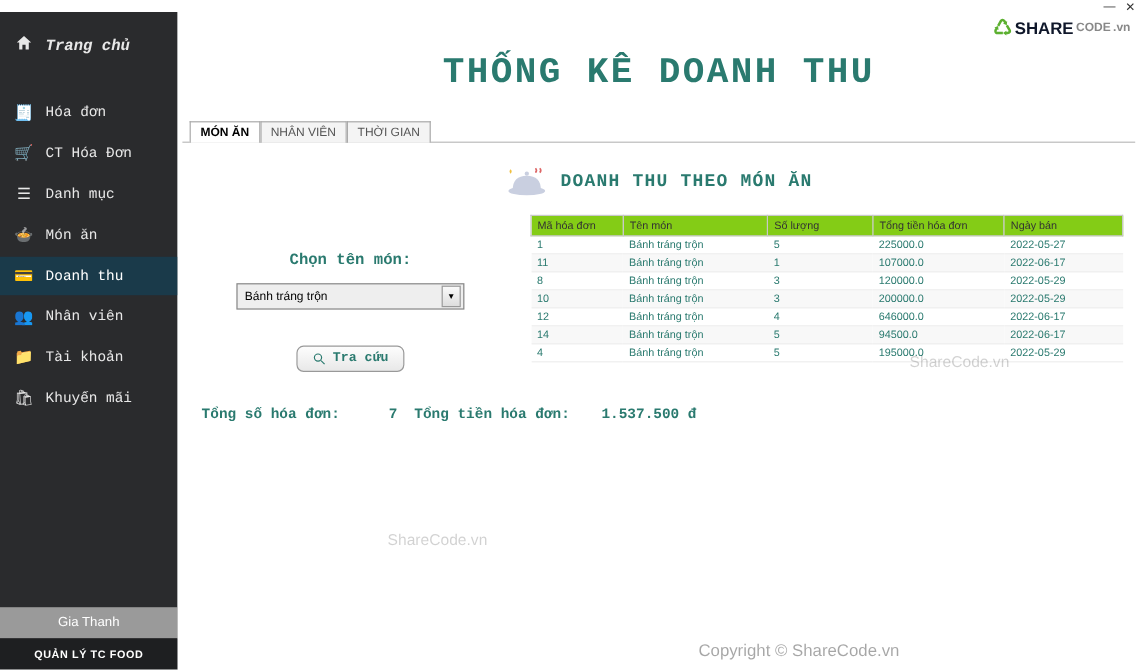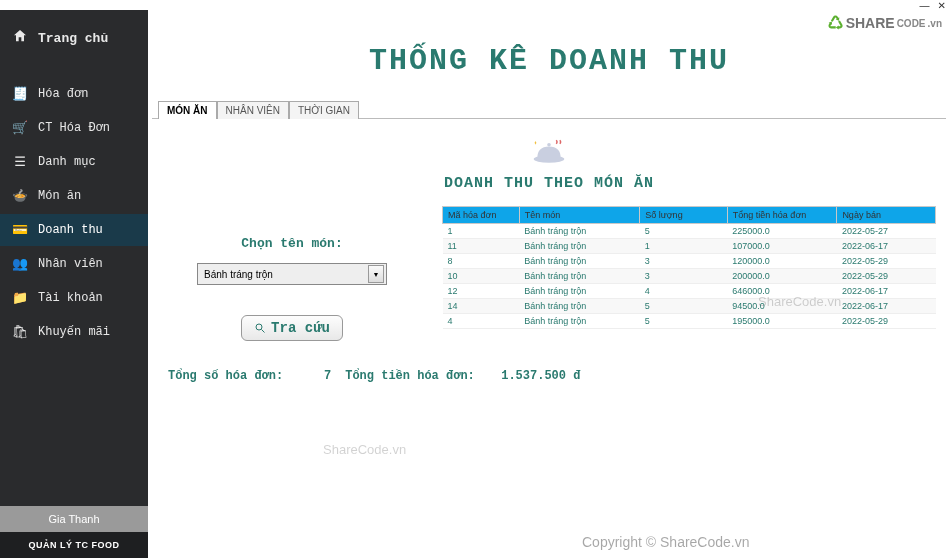--- a/index.html
+++ b/index.html
@@ -4,59 +4,59 @@
 <style>
 * { margin: 0; padding: 0; box-sizing: border-box; }
 body { font-family: Arial, sans-serif; width: 950px; height: 558px; overflow: hidden; background: #fff; position: relative; }
 
 .titlebar { height: 10px; display: flex; justify-content: flex-end; align-items: flex-start; padding: 0 4px; gap: 8px; font-size: 10px; color: #333; }
 .titlebar span { cursor: default; }
 
 .app { display: flex; height: 548px; }
 
 .sidebar { width: 148px; background: #2a2b2d; color: #e8e8e8; display: flex; flex-direction: column; font-family: 'Courier New', monospace; }
-.sidebar-header { padding: 18px 12px 30px; display: flex; align-items: center; gap: 10px; font-size: 13px; font-weight: bold; }
+.sidebar-header { padding: 18px 12px 30px; display: flex; align-items: center; gap: 10px; font-size: 13px; font-weight: bold; font-style: italic; }
 .home-icon { display: inline-block; }
 .home-icon svg { fill: #e8e8e8; }
 .nav { display: flex; flex-direction: column; gap: 2px; padding: 0; }
 .nav-item { display: flex; align-items: center; gap: 10px; padding: 8px 12px; font-size: 12px; cursor: pointer; }
 .nav-item.active { background: #1a3a4a; color: #fff; }
 .nav-item .micon { width: 16px; height: 16px; display: inline-flex; align-items: center; justify-content: center; font-size: 13px; }
 
 .sidebar-footer { margin-top: auto; }
 .userbox { background: #9a9a9a; color: #fff; text-align: center; font-size: 11px; padding: 7px 16px; font-family: Arial; }
 .appname { background: #1e1f21; color: #fff; text-align: center; font-size: 9px; font-weight: bold; padding: 8px 0; letter-spacing: 0.5px; font-family: Arial; }
 
 .main { flex: 1; background: #fff; position: relative; display: flex; flex-direction: column; }
 
 .brand-logo { position: absolute; top: 2px; right: 8px; font-size: 14px; font-weight: bold; display: flex; align-items: center; gap: 2px; }
 .brand-logo .dot1 { color: #5cb030; font-size: 18px; }
-.brand-logo .txt1 { color: #737373; }
+.brand-logo .txt1 { color: #0f172a; }
 .brand-logo .txt2 { color: #888; font-size: 10px; }
 
 .page-title { text-align: center; font-family: 'Courier New', monospace; font-size: 30px; font-weight: bold; color: #2a7a6f; letter-spacing: 2px; padding: 34px 0 22px; }
 
 .tabs { display: flex; border-bottom: 1px solid #bbb; padding: 0 6px 0; margin: 0 4px; font-size: 10px; gap: 0; }
 .tab { border: 1px solid #aaa; border-bottom: none; padding: 3px 8px; background: #f4f4f4; color: #555; cursor: pointer; position: relative; top: 1px; font-family: Arial; }
 .tab.active { background: #fff; color: #000; font-weight: bold; }
 
-.section-head { display: flex; align-items: center; justify-content: center; gap: 10px; padding: 18px 0 14px; font-family: 'Courier New', monospace; color: #2a7a6f; font-weight: bold; font-size: 15px; letter-spacing: 1px; flex-direction: column; }
+.section-head { display: flex; align-items: center; justify-content: center; gap: 10px; padding: 18px 0 14px; font-family: 'Courier New', monospace; color: #2a7a6f; font-weight: bold; font-size: 15px; letter-spacing: 1px; }
 .dish-icon svg { display: block; }
 
 .content-row { display: flex; padding: 0 14px; gap: 20px; }
 .left-pane { width: 260px; display: flex; flex-direction: column; align-items: center; padding-top: 30px; }
 .field-label { font-family: 'Courier New', monospace; color: #2a7a6f; font-size: 13px; margin-bottom: 12px; font-weight: bold; }
 .combo { width: 190px; height: 22px; border: 1px solid #888; background: #eee; font-size: 10px; display: flex; align-items: center; justify-content: space-between; padding: 0 2px 0 6px; cursor: pointer; }
 .combo-btn { width: 16px; height: 18px; background: linear-gradient(#fafafa,#ddd); border: 1px solid #999; display: flex; align-items: center; justify-content: center; font-size: 7px; }
-.search-btn { margin-top: 30px; border: 1px solid #999; border-radius: 6px; background: linear-gradient(#fdfdfd,#e8e8e8); padding: 4px 12px; font-family: 'Courier New', monospace; font-size: 14px; color: #2a7a6f; display: flex; align-items: center; gap: 5px; cursor: pointer; font-weight: bold; }
+.search-btn { margin-top: 30px; border: 1px solid #999; border-radius: 6px; background: linear-gradient(#fdfdfd,#e8e8e8); padding: 4px 12px; font-family: 'Courier New', monospace; font-size: 11px; color: #2a7a6f; display: flex; align-items: center; gap: 5px; cursor: pointer; font-weight: bold; }
 .search-btn svg { stroke: #2a7a6f; }
 
 .table-pane { flex: 1; }
 .tbl { width: 100%; border-collapse: collapse; font-size: 9px; }
-.tbl th { background: #0ea5e9; border: 1px solid #c8c8c8; text-align: left; padding: 3px 5px; font-weight: normal; color: #333; }
+.tbl th { background: #84cc16; border: 1px solid #c8c8c8; text-align: left; padding: 3px 5px; font-weight: normal; color: #333; }
 .tbl td { border-bottom: 1px solid #eee; padding: 2px 5px; color: #2a7a6f; background: #fff; }
 .tbl tr:nth-child(even) td { background: #f8f8f8; }
 .col-id { width: 70px; }
 .col-name { width: 110px; }
 .col-qty { width: 80px; }
 .col-total { width: 100px; }
 .col-date { width: 90px; }
 
 .summary { padding: 28px 20px 14px; font-family: 'Courier New', monospace; color: #2a7a6f; font-size: 12px; font-weight: bold; display: flex; flex-direction: row; gap: 14px; }
 .summary-row { display: flex; gap: 16px; }

